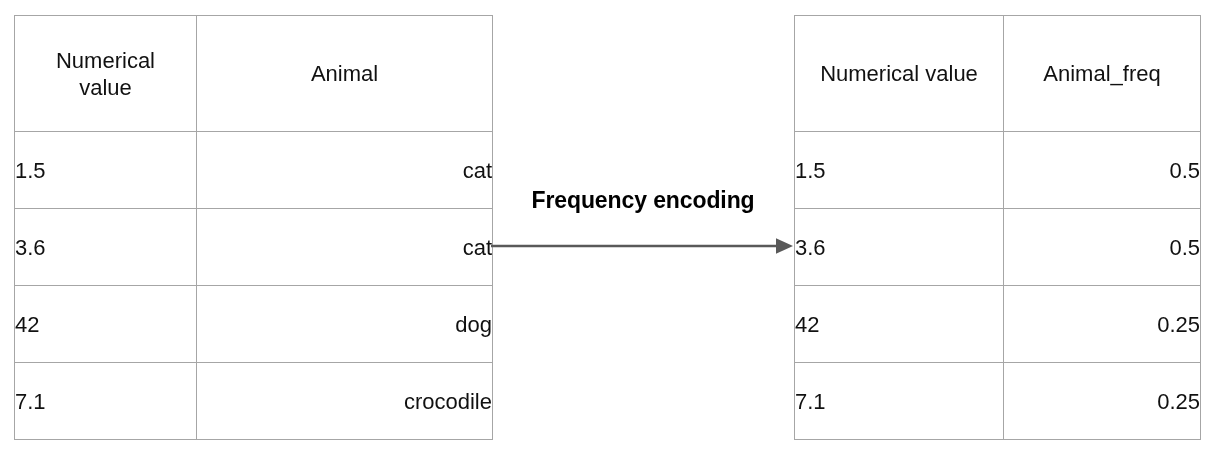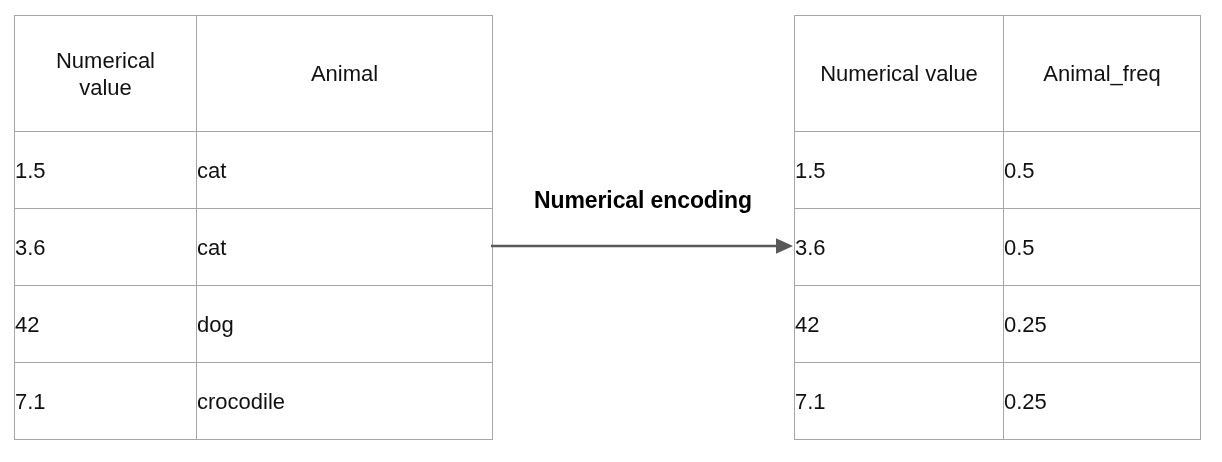--- a/index.html
+++ b/index.html
@@ -44,21 +44,21 @@
   }
   .tbl thead th {
     height: 116px;
     text-align: center;
     padding: 4px 14px;
   }
   .tbl tbody td {
     height: 77px;
   }
   .cell-center { text-align: left; }
-  .cell-left   { text-align: left; padding-left: 13px; }
+  .cell-left   { text-align: right; padding-left: 13px; }
 
   
   #table-source {
     left: 14px;
     top: 15px;
     width: 478px;
   }
   #table-source .col-a { width: 182px; }
   #table-source .col-b { width: 296px; }
 
@@ -129,21 +129,21 @@
         <td class="cell-left">dog</td>
       </tr>
       <tr>
         <td class="cell-center">7.1</td>
         <td class="cell-left">crocodile</td>
       </tr>
     </tbody>
   </table>
 
   <div class="transform-group">
-    <div class="transform-label">Numerical encoding</div>
+    <div class="transform-label">Frequency encoding</div>
     <svg class="transform-arrow" viewBox="0 0 306 24">
       <line x1="1" y1="12" x2="288" y2="12" stroke="#595959" stroke-width="2.6"></line>
       <polygon points="286,4.2 303,12 286,19.8" fill="#595959"></polygon>
     </svg>
   </div>
 
   <table class="tbl" id="table-result">
     <colgroup>
       <col class="col-a">
       <col class="col-b">

